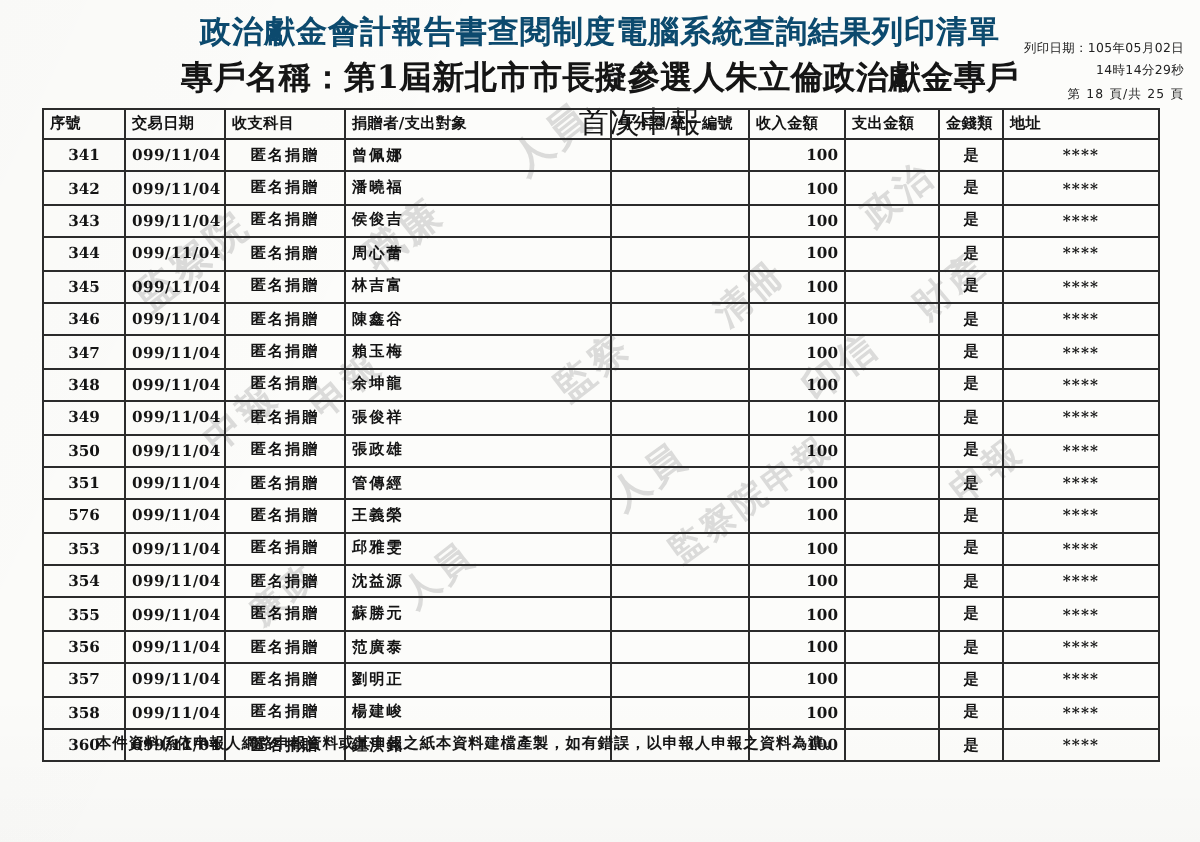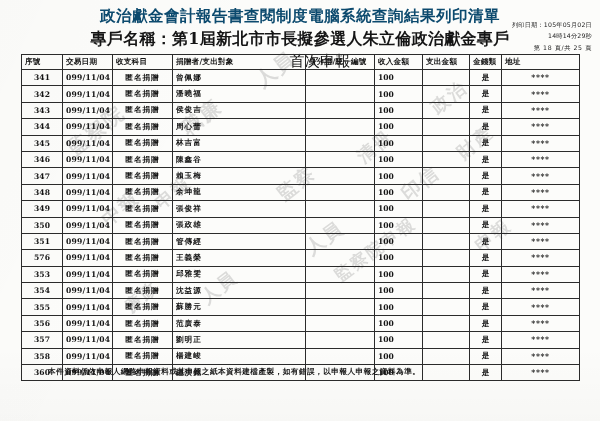--- a/index.html
+++ b/index.html
@@ -116,21 +116,21 @@
     text-align: left;
     font-size: 7.6px;
     letter-spacing: 0.2px;
     height: 14px;
   }
   td.c-seq   { text-align: center; font-family: "DejaVu Sans", sans-serif; font-weight: 400; font-size: 7.8px; }
   td.c-date  { text-align: center; font-family: "DejaVu Sans", sans-serif; font-weight: 400; font-size: 7.8px; letter-spacing: 0.2px; }
   td.c-acct  { text-align: center; letter-spacing: 1px; }
   td.c-name  { text-align: left;  padding-left: 16px; letter-spacing: 1px; margin-left: 38px; }
   td.c-id    { text-align: center; font-family: "DejaVu Sans", sans-serif; font-weight: 400; font-size: 6.6px; letter-spacing: 0.3px; }
-  td.c-in    { text-align: left;  font-family: "DejaVu Sans", sans-serif; font-weight: 400; font-size: 7.8px; padding-right: 4px; margin-top: 35px; }
+  td.c-in    { text-align: right;  font-family: "DejaVu Sans", sans-serif; font-weight: 400; font-size: 7.8px; padding-right: 4px; margin-top: 35px; }
   td.c-out   { text-align: right;  font-family: "DejaVu Sans", sans-serif; font-weight: 400; font-size: 7.8px; padding-right: 4px; }
   td.c-cash  { text-align: center; }
   td.c-addr  { text-align: center; font-size: 7.4px; letter-spacing: 0.6px; }
 
   
   #footer-note {
     position: absolute;
     left: 48px;
     top: 367px;
     font-family: Liberation Serif, serif;

